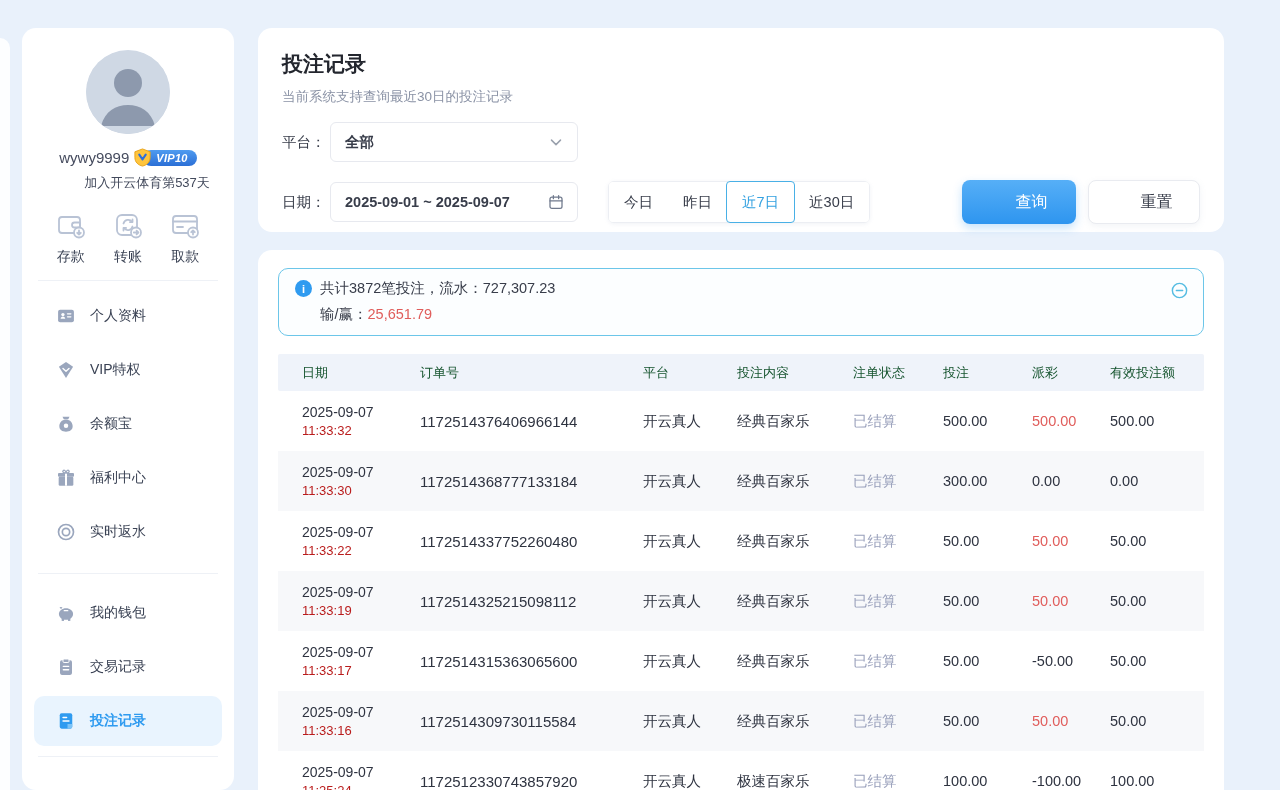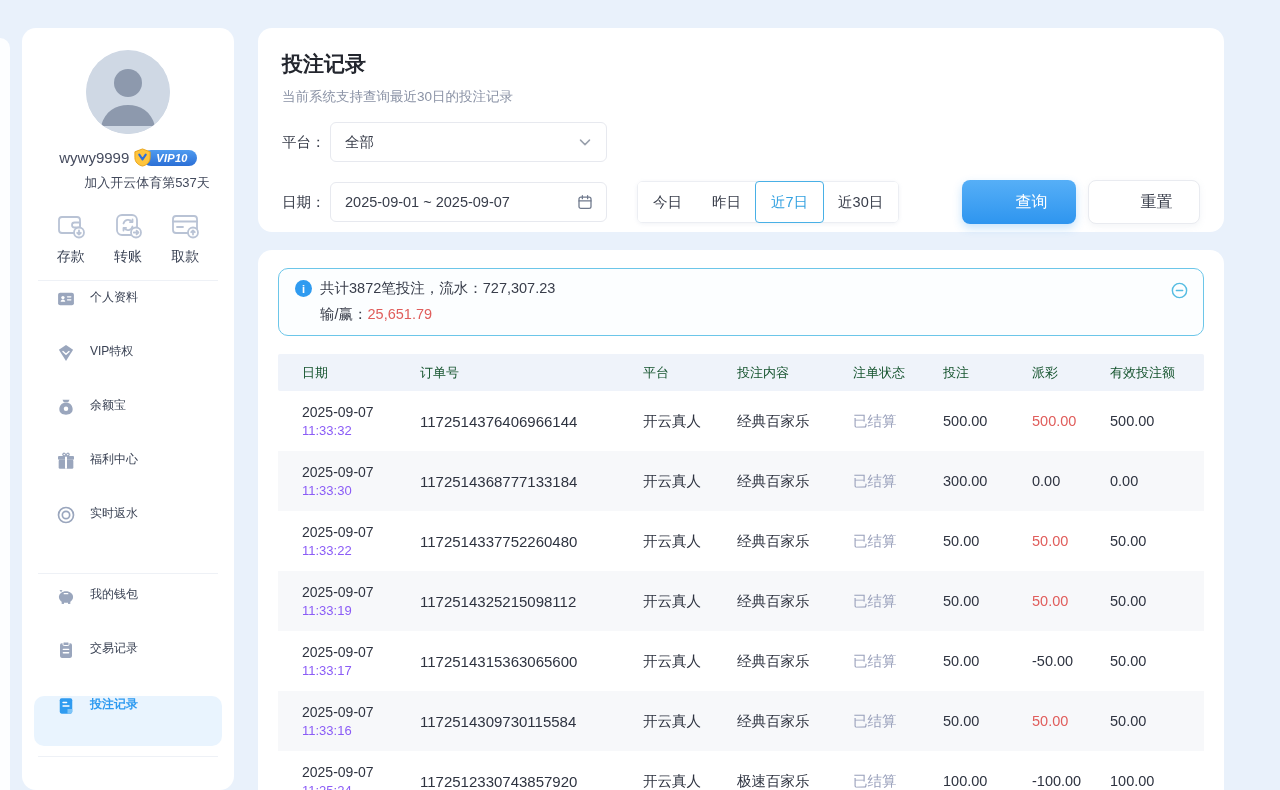--- a/index.html
+++ b/index.html
@@ -23,35 +23,35 @@
   .vip-shield svg { width:100%; height:100%; display:block; }
   .vip-pill { margin-left:-9px; background:linear-gradient(180deg,#4e9bf0,#2b6fd6); color:#fff; font-size:11px; font-weight:700; font-style:italic; padding:2px 9px 2px 13px; border-radius:9px; letter-spacing:.3px; }
   .join-text { text-align:center; font-size:13px; color:#434a5c; margin-top:7px;padding-left:38px; }
   .actions { display:flex; justify-content:space-around; padding:0 20px; margin-top:17px; }
   .action { display:flex; flex-direction:column; align-items:center; cursor:pointer; }
   .action .icn { width:32px; height:32px; }
   .action-label { font-size:14px; color:#3a4254; margin-top:7px; }
   .divider { height:1px; background:#eef1f6; margin:14px 16px 8px; }
   .nav-group { padding:0; }
   .nav-group.second { margin-top:12px; }
-  .nav-item { height:54px; display:flex; padding:0 12px 0 34px; font-size:12px; color:#3a4254; cursor:pointer; }
+  .nav-item { height:54px; display:flex; align-items:center; padding:0 12px 0 34px; font-size:14px; color:#3a4254; cursor:pointer; }
   .nav-item .icn { width:20px; height:20px; margin-right:14px; flex:none; }
   .nav-item.active { margin:2px 12px; height:50px; padding:0 0 0 22px; background:#e9f4fe; border-radius:10px; color:#2f9bf0; font-weight:700; }
   .icn svg { width:100%; height:100%; display:block; }
 
   
   .main { position:absolute; left:258px; top:28px; width:966px; }
   .card { background:#fff; border-radius:14px; }
   .card-top { height:204px; padding:22px 24px; }
   .page-title { font-size:21px; font-weight:700; color:#23262e; }
   .subtitle { font-size:13.5px; color:#8a92a5; margin-top:10px; }
   .filter-row { display:flex; align-items:center; margin-top:16px; }
   .filter-row.row2 { margin-top:18px; }
   .filter-label { font-size:14.5px; color:#383d4a; width:48px; flex:none; }
-  .select, .date-input { width:277px; height:40px; border:1px solid #e7e9ef; border-radius:6px; background:#fff; display:flex; align-items:center; justify-content:space-between; padding:0 12px 0 14px; font-size:14.5px; color:#383d4a; cursor:pointer; }
+  .select, .date-input { width:248px; height:40px; border:1px solid #e7e9ef; border-radius:6px; background:#fff; display:flex; align-items:center; justify-content:space-between; padding:0 12px 0 14px; font-size:14.5px; color:#383d4a; cursor:pointer;font-weight:bold; }
   .select .icn, .date-input .icn { width:18px; height:18px; }
   .quick-group { display:flex; margin-left:30px; height:42px; background:#fff; border:1px solid #eceef3; border-radius:6px; box-shadow:0 1px 4px rgba(150,165,190,.14); }
   .quick-btn { padding:0 15px; display:flex; align-items:center; justify-content:center; font-size:14.5px; color:#383d4a; cursor:pointer; position:relative; background:#fff; border:none; border-radius:4px; }
   .quick-btn.active { border:1px solid #49b0e6; color:#33a1e0; margin:-1px; z-index:1; }
   .btn { height:44px; border-radius:8px; font-size:16px; cursor:pointer; font-family:inherit;padding-left:25px; }
   .btn-primary { width:114px; margin-left:auto; border:none; color:#fff; background:linear-gradient(180deg,#56aff7,#2e95ef); box-shadow:0 4px 10px rgba(47,151,240,.28); }
   .btn-secondary { width:112px; margin-left:12px; background:#fff; border:1px solid #e9ebf0; color:#383d4a; box-shadow:0 2px 6px rgba(150,165,190,.12); }
 
   
   .card-table { margin-top:18px; height:560px; padding:18px 20px; }
@@ -61,21 +61,21 @@
   .s-line2 { margin:7px 0 0 25px; font-size:14.5px; color:#383d4a; }
   .red { color:#e05d5b; }
   .collapse-icon { position:absolute; right:14px; top:12px; width:19px; height:19px; cursor:pointer; }
   .collapse-icon svg { width:100%; height:100%; display:block; }
 
   .thead, .trow { display:grid; grid-template-columns:118px 223px 94px 116px 90px 89px 78px 1fr; padding-left:24px; align-items:center; }
   .thead { margin-top:18px; height:37px; background:#eff3fa; border-radius:2px; font-size:13px; color:#14532d; }
   .trow { height:60px; font-size:14.5px; color:#2e3340; }
   .trow.striped { background:#f7f8fa; }
   .cell-date .d { font-size:14px; color:#2e3340; }
-  .cell-date .t { font-size:13px; color:#8b5cf6; margin-top:3px; }
+  .cell-date .t { font-size:13px; color:#b91c1c; margin-top:3px; }
   .cell-order { font-size:15px; }
   .cell-status { color:#99a0bb; }
   .cell-payout.win { color:#e05d5b; }
 </style>
 </head>
 <body>
 
 <div class="left-strip"></div>
 
 <aside class="sidebar">

